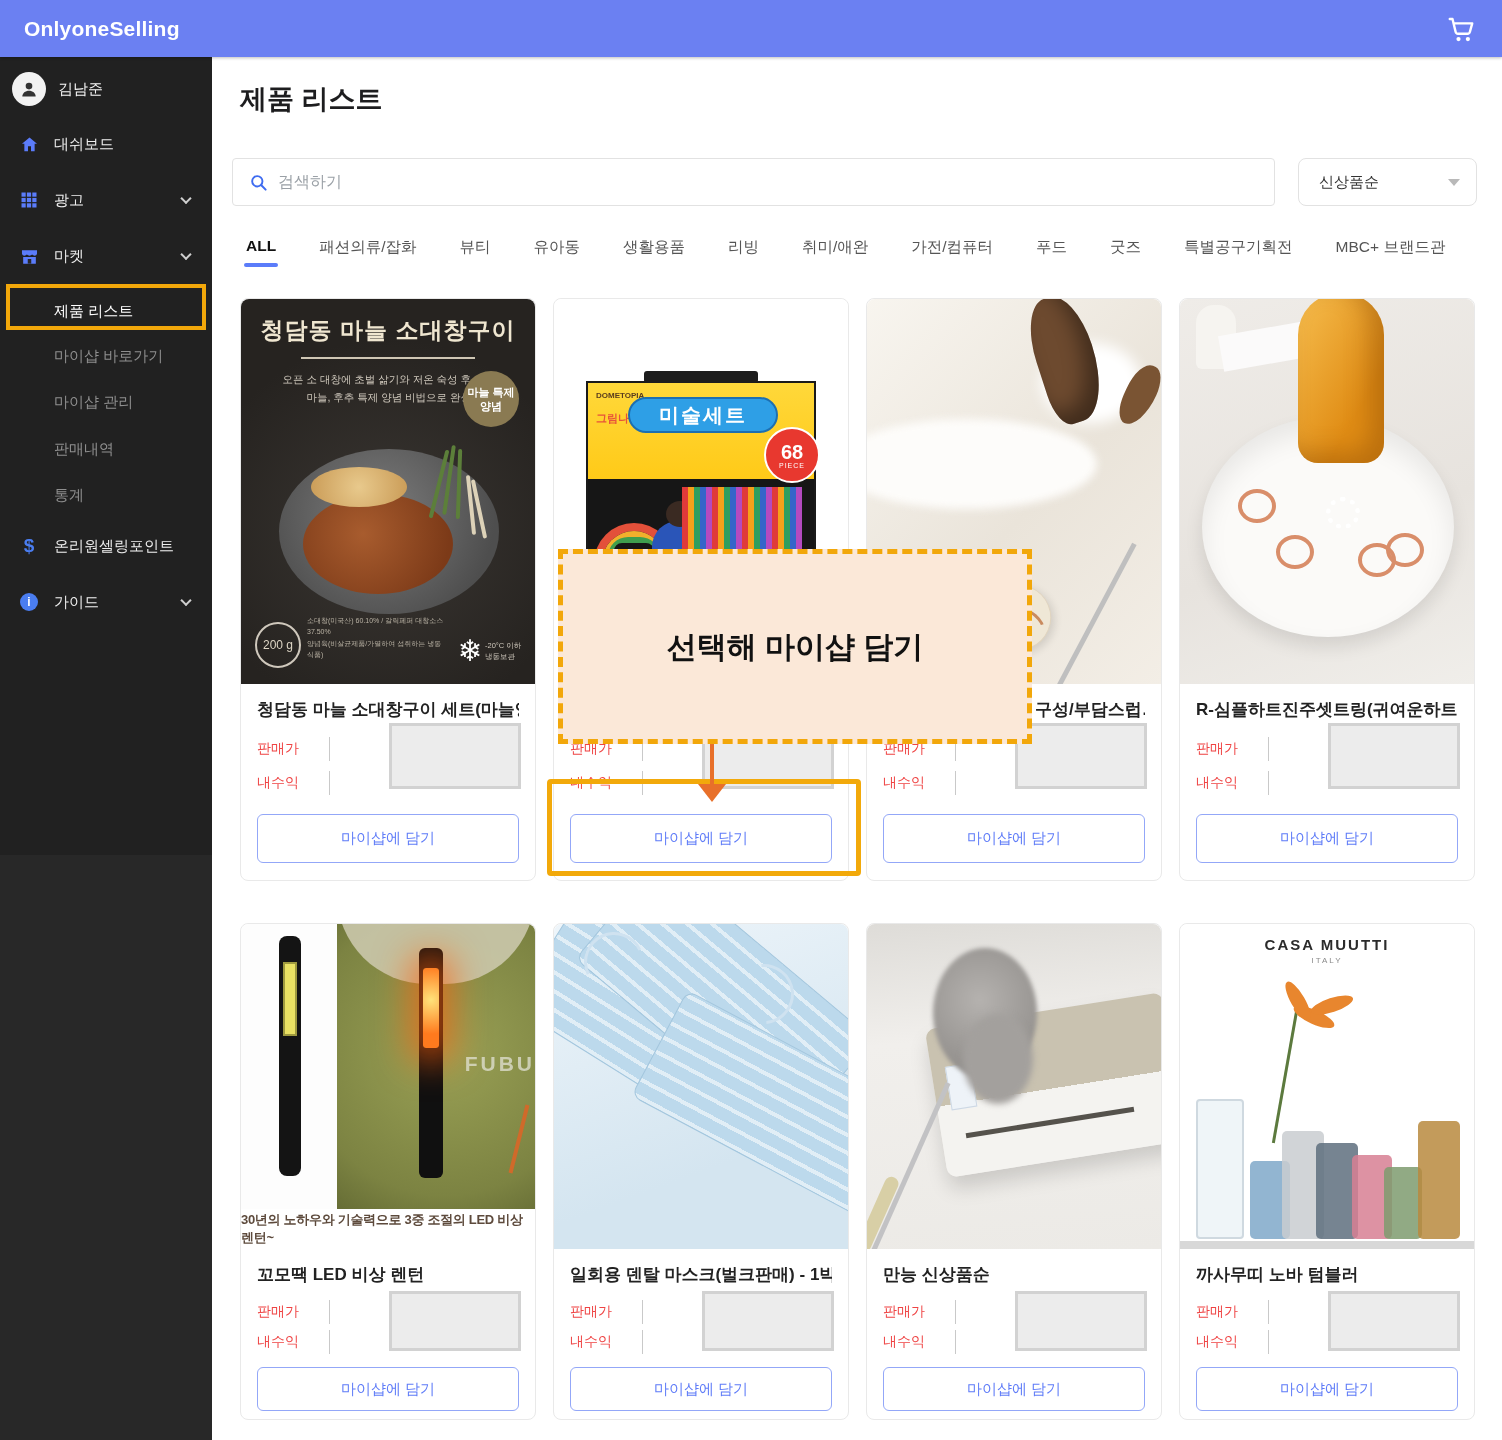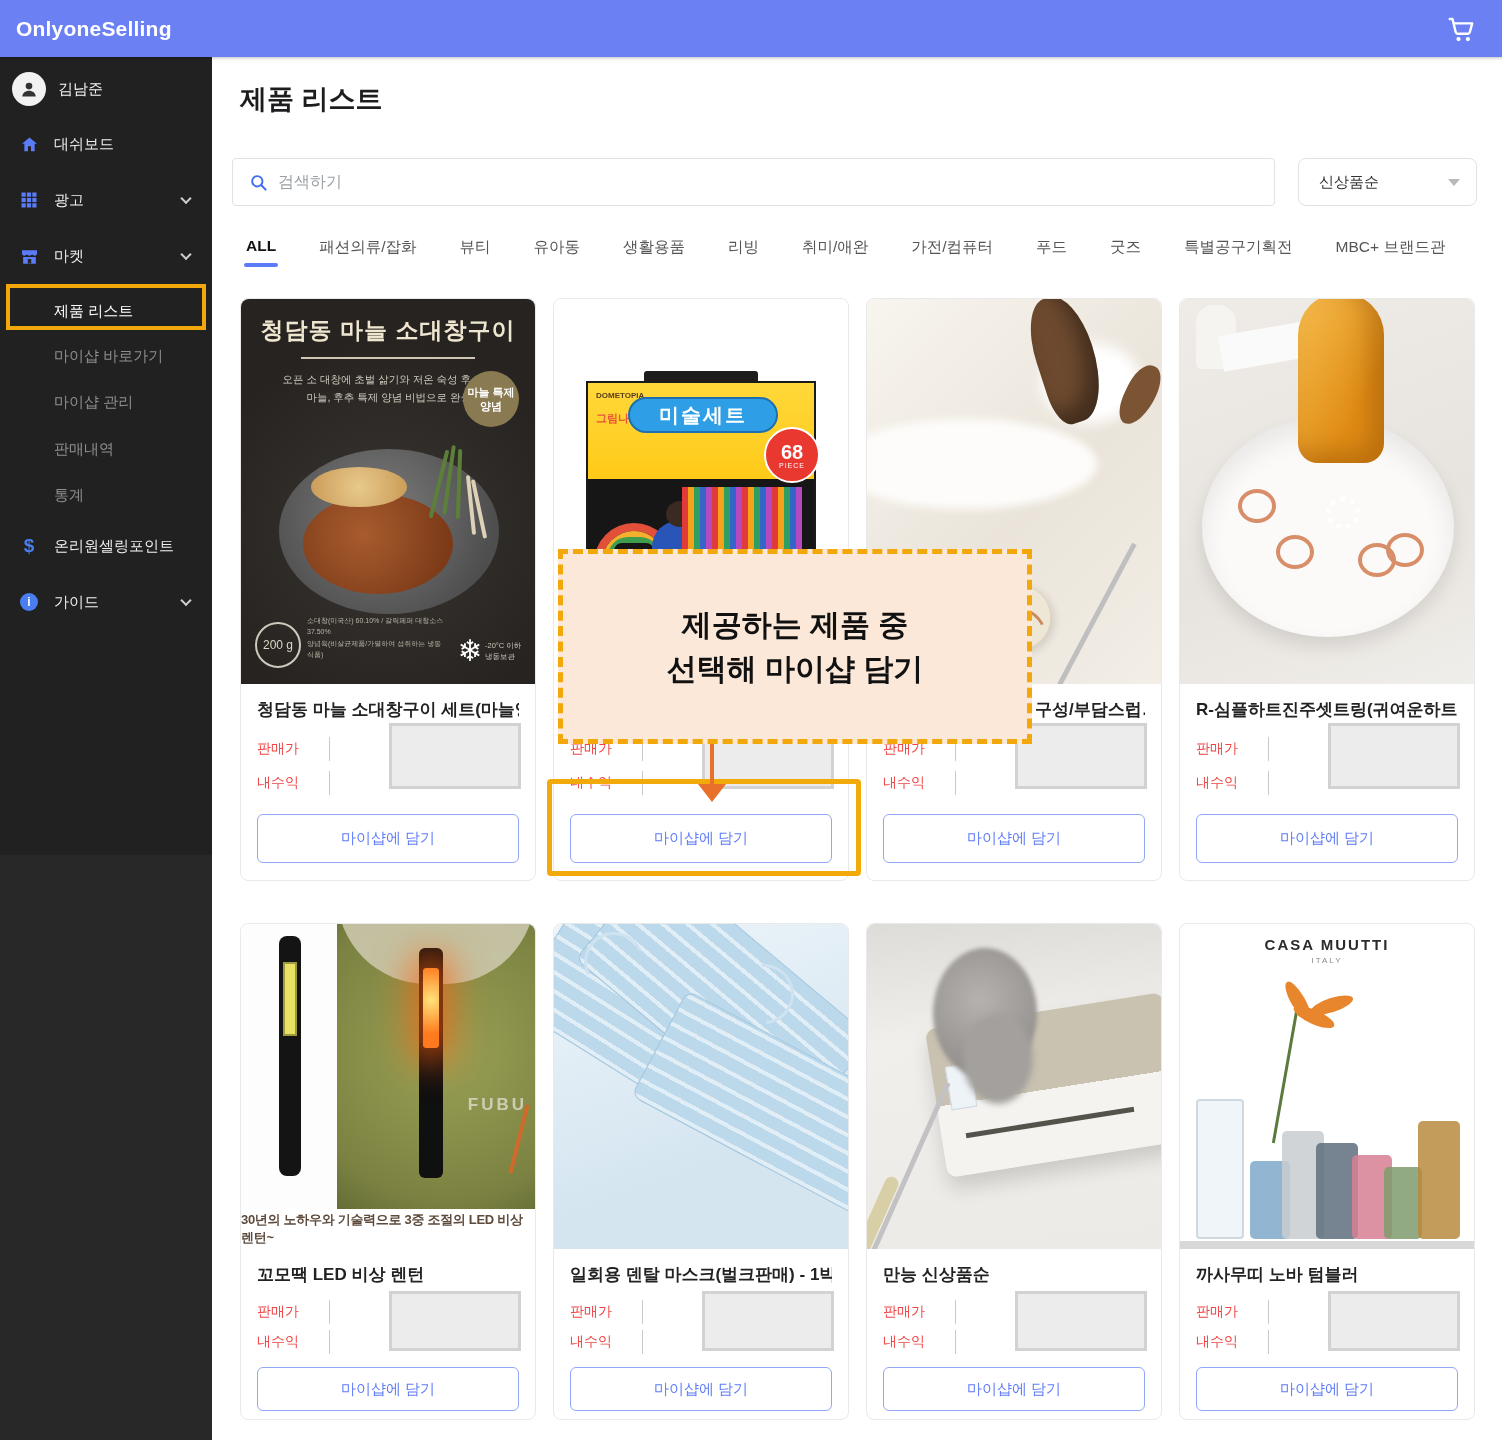--- a/index.html
+++ b/index.html
@@ -3,21 +3,21 @@
 <meta charset="utf-8">
 <style>
   * { margin:0; padding:0; box-sizing:border-box; }
   html,body { background:#fff; }
   body { font-family:"Liberation Sans","DejaVu Sans",sans-serif; }
   .page { position:relative; width:1502px; height:1440px; overflow:hidden; background:#fff; }
 
   
   .topbar { position:absolute; left:0; top:0; width:1502px; height:57px; background:#6b80f2;
             box-shadow:0 1px 3px rgba(0,0,0,.25); z-index:20; display:flex; align-items:center; }
-  .brand { color:#fff; font-size:21px; font-weight:bold; margin-left:16px; letter-spacing:.2px; }
+  .brand { color:#fff; font-size:21px; font-weight:bold; margin-left:24px; letter-spacing:.2px; }
   .cart { position:absolute; right:26px; top:14px; width:30px; height:30px; cursor:pointer; }
 
   
   .sidebar { position:absolute; left:0; top:57px; width:212px; height:1383px; background:#282828; z-index:10; }
   .sidebar .menu-zone { position:absolute; left:0; top:0; width:212px; height:798px; background:#212121; }
   .srow { position:absolute; left:0; width:212px; height:34px; display:flex; align-items:center; cursor:pointer; }
   .srow .sicon { width:22px; height:22px; margin-left:18px; display:flex; align-items:center; justify-content:center; flex:none; }
   .srow .slabel { margin-left:14px; font-size:15px; color:#ededed; }
   .srow .sub { margin-left:54px; font-size:15px; color:#8f8f8f; }
   .srow .sub.active { color:#fff; }
@@ -169,22 +169,22 @@
   .t5 .flash1 { position:absolute; left:38px; top:12px; width:22px; height:240px; background:#141414; border-radius:8px; }
   .t5 .led1 { position:absolute; left:42px; top:38px; width:14px; height:74px; background:#e9e164; border:2px solid #9f9a3f; }
   .t5 .photoR { position:absolute; left:96px; top:0; width:198px; height:285px;
                 background:radial-gradient(circle at 55% 45%, #9aa155, #7c8342 75%, #666d35); }
   .t5 .hood { position:absolute; left:96px; top:-30px; width:198px; height:90px;
               border-radius:0 0 90px 90px; background:#cfcbb2; opacity:.85; }
   .t5 .flash2 { position:absolute; left:178px; top:24px; width:24px; height:230px; background:#101010; border-radius:6px; }
   .t5 .led2 { position:absolute; left:182px; top:44px; width:16px; height:80px;
               background:radial-gradient(circle at 50% 40%, #ffe27a, #ff7a1e 70%);
               box-shadow:0 0 34px 14px rgba(255,96,10,.65); border-radius:3px; }
-  .t5 .fubu { position:absolute; right:8px; top:128px; color:rgba(225,225,212,.75); font-size:17px;
-              font-weight:bold; letter-spacing:3px;margin-top:43px; }
+  .t5 .fubu { position:absolute; right:0; top:128px; color:rgba(225,225,212,.75); font-size:21px;
+              font-weight:bold; letter-spacing:3px; }
   .t5 .cord { position:absolute; right:14px; top:180px; width:4px; height:70px; background:#d06a2a; transform:rotate(14deg); }
   .t5 .banner { position:absolute; left:0; bottom:0; width:294px; height:40px; background:#fff;
                 display:flex; align-items:center; justify-content:center; color:#5d4a3c; font-size:13px;
                 font-weight:bold; letter-spacing:-.3px; }
 
   .t6 { background:linear-gradient(160deg,#eef5fa,#d4e5f0 70%); }
   .t6 .mask { position:absolute; background:#bcd9ec; border:1px solid #a3c6dd; border-radius:10px;
               background-image:repeating-linear-gradient(0deg, rgba(255,255,255,.55) 0 4px, rgba(0,0,0,0) 4px 16px); }
   .t6 .loop { position:absolute; width:60px; height:60px; border:3px solid #cfe2f0; border-radius:50%;
               border-bottom-color:transparent; border-right-color:transparent; }
@@ -578,20 +578,19 @@
             <span class="plabel">내수익</span>
             <span class="pdiv"></span>
           </div>
         <div class="redact"></div>
       </div>
       <button class="addbtn">마이샵에 담기</button>
     </div>
   </div>
 
   <div class="callout">
-    <div>제공하는 제품 중</div>
     <div>선택해 마이샵 담기</div>
   </div>
   <div class="arrow-line"></div>
   <div class="arrow-head"></div>
   <div class="btn-highlight"></div>
 
 </div>
 
 </body></html>

